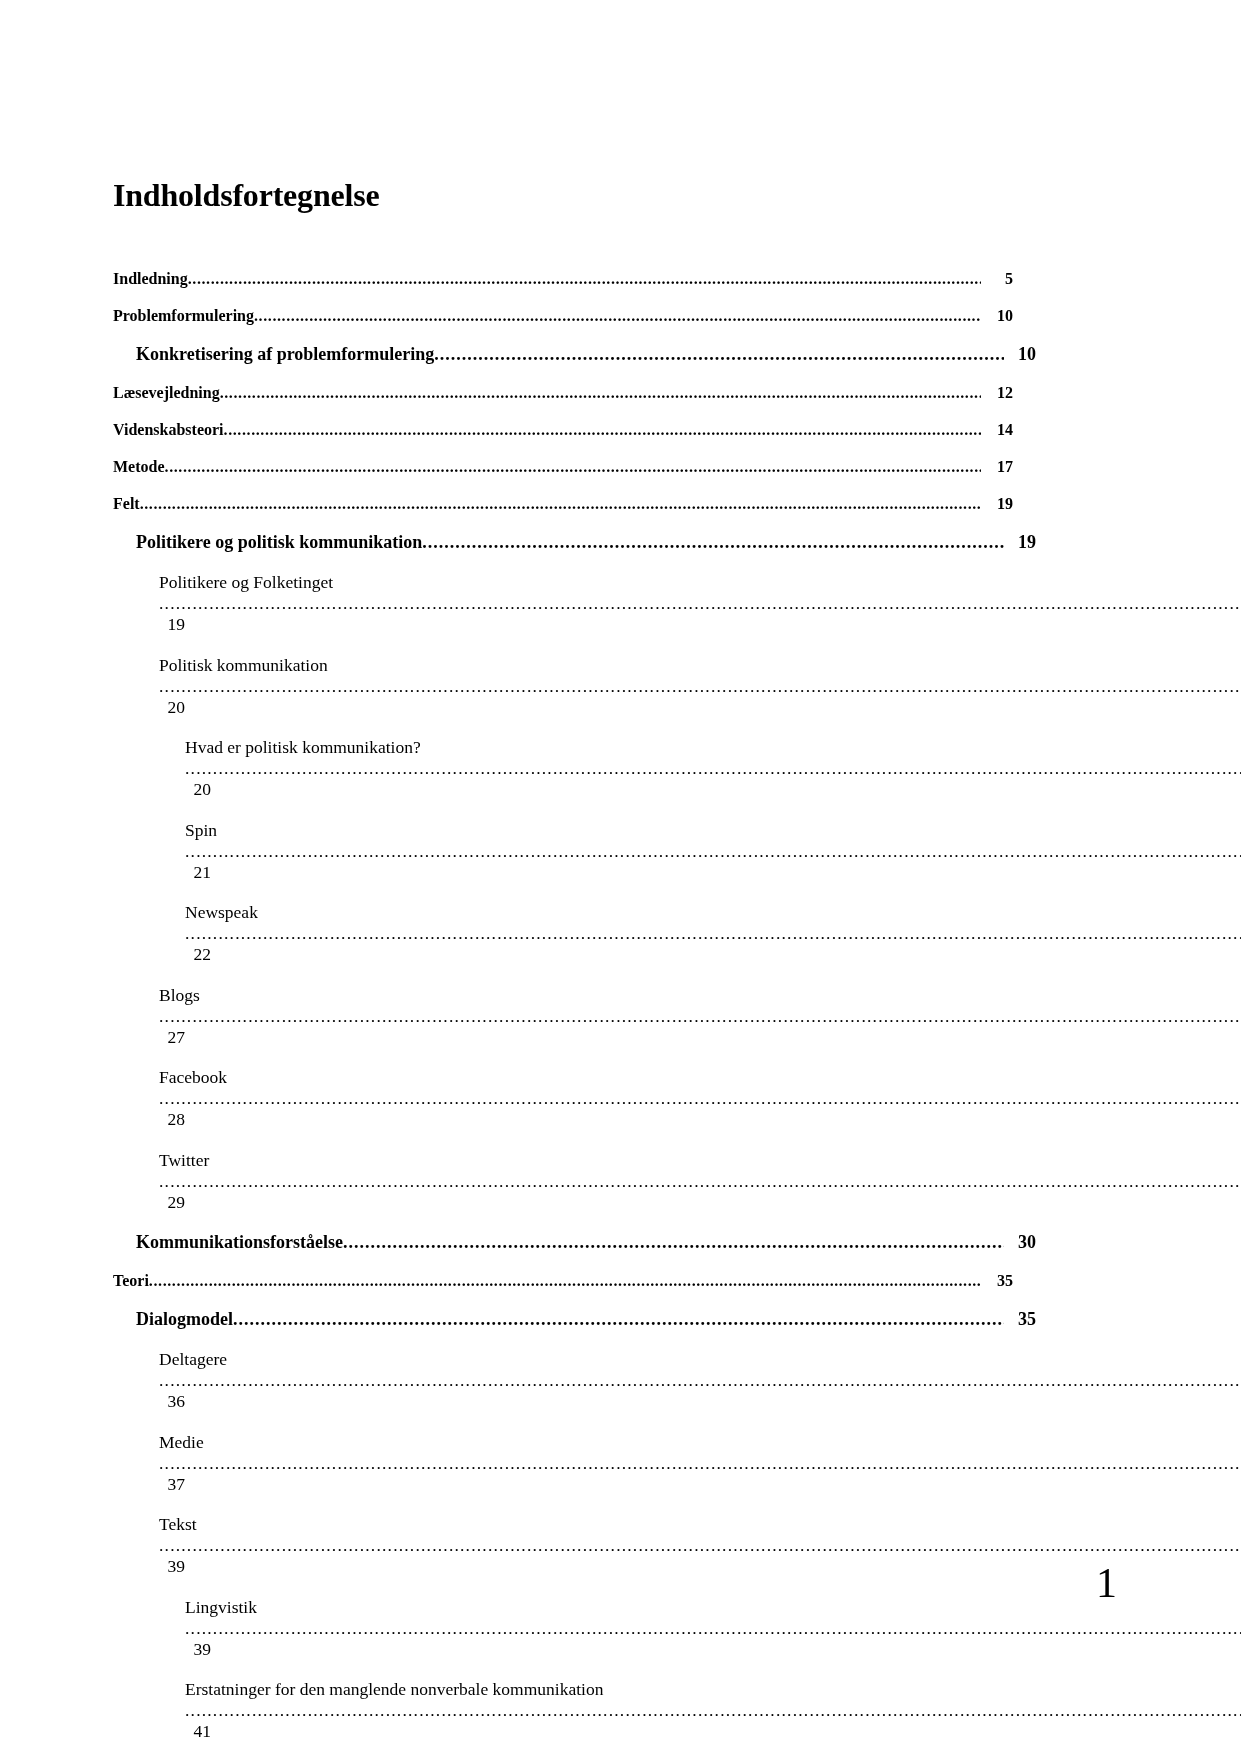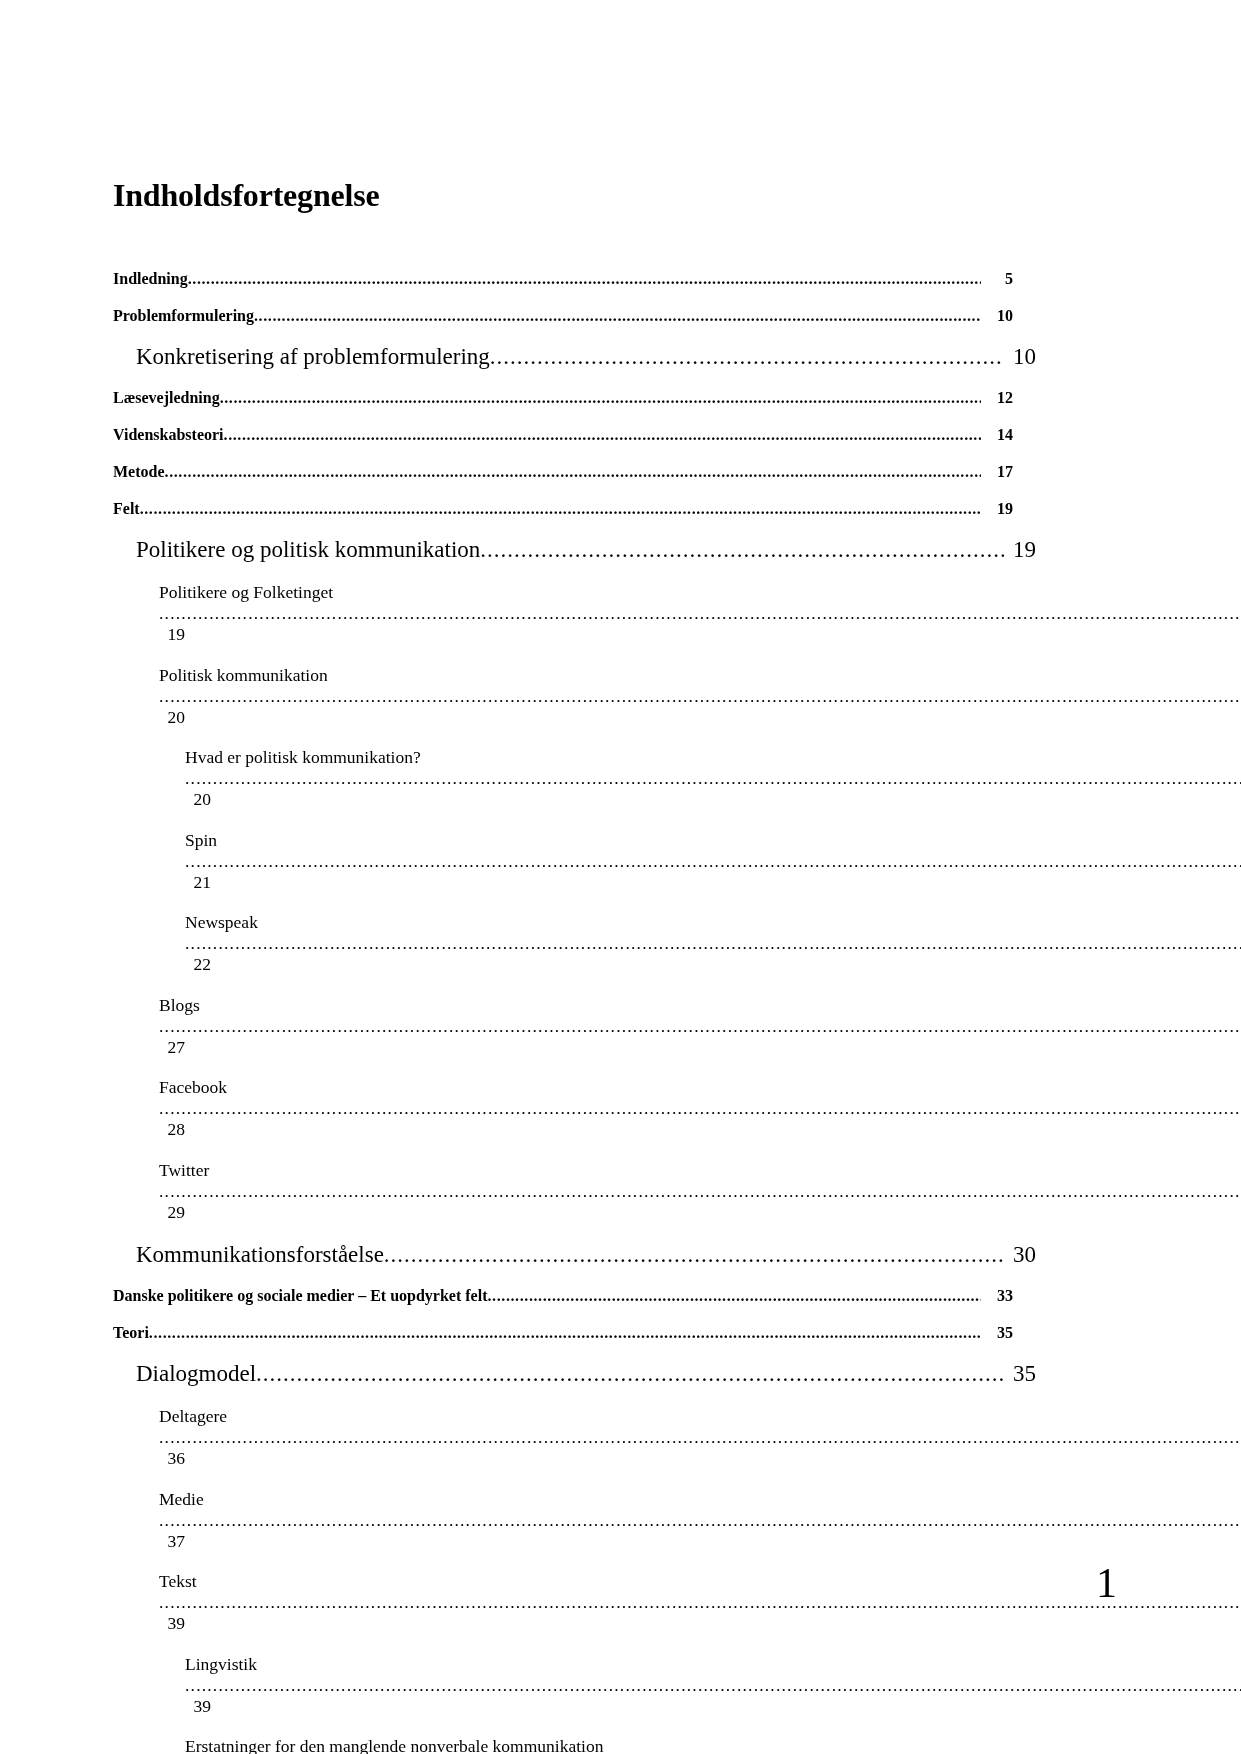--- a/index.html
+++ b/index.html
@@ -81,22 +81,22 @@
   .lvl1 {
     font-size: 16px;
     font-weight: bold;
     margin-bottom: 19px;
   }
   .lvl1 .toc-leader::after { letter-spacing: 0.6px; }
   .lvl1 .toc-page { padding-left: 4px; }
 
   
   .lvl2 {
-    font-size: 23px;
-    font-weight: normal;
+    font-size: 18px;
+    font-weight: bold;
     margin-bottom: 19px;
     padding-left: 23px;
     margin-top: 17px;
   }
   .lvl2 .toc-leader::after { letter-spacing: 1.0px; }
   .lvl2 .toc-page { padding-left: 4px; }
 
   
   .lvl3 {
     font-size: 17.5px;
@@ -218,25 +218,20 @@
           <span class="toc-label">Twitter</span>
           <span class="toc-leader"></span>
           <span class="toc-page">29</span>
         </li>
         <li class="toc-row lvl2">
           <span class="toc-label">Kommunikationsforståelse</span>
           <span class="toc-leader"></span>
           <span class="toc-page">30</span>
         </li>
         <li class="toc-row lvl1">
-          <span class="toc-label">Danske politikere og sociale medier – Et uopdyrket felt</span>
-          <span class="toc-leader"></span>
-          <span class="toc-page">33</span>
-        </li>
-        <li class="toc-row lvl1">
           <span class="toc-label">Teori</span>
           <span class="toc-leader"></span>
           <span class="toc-page">35</span>
         </li>
         <li class="toc-row lvl2">
           <span class="toc-label">Dialogmodel</span>
           <span class="toc-leader"></span>
           <span class="toc-page">35</span>
         </li>
         <li class="toc-row lvl3">

